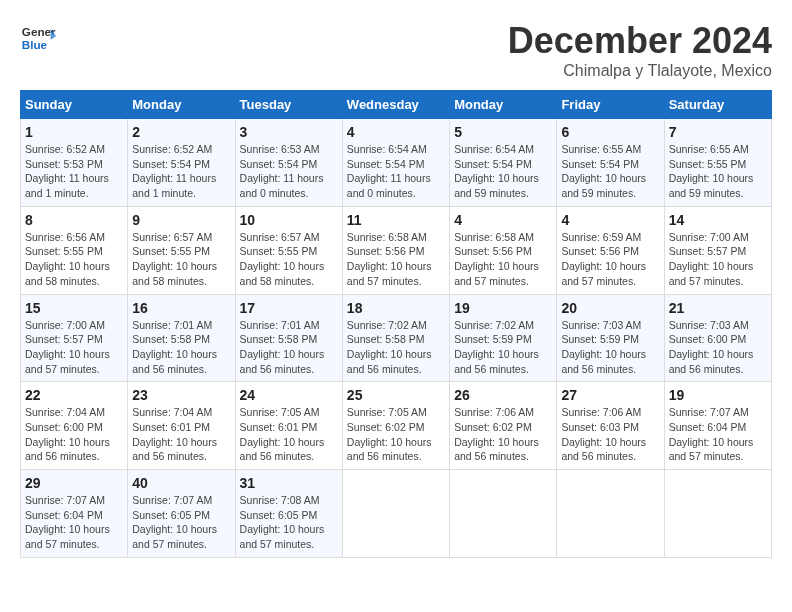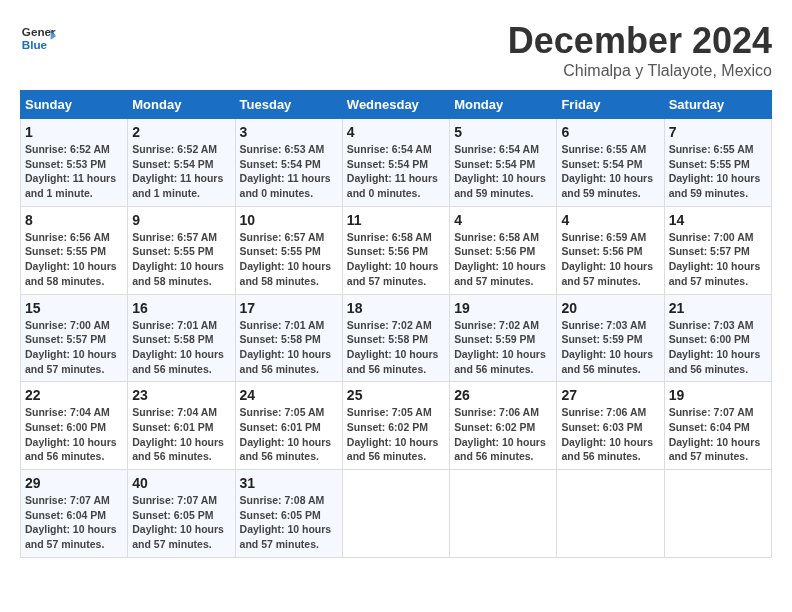--- a/index.html
+++ b/index.html
@@ -72,21 +72,20 @@
       font-size: 14px;
       font-weight: bold;
       color: #222;
       display: block;
       margin-bottom: 2px;
     }
     .day-info {
       color: #444;
       font-size: 10.5px;
       line-height: 1.4;
-      font-weight: bold;
     }
     .empty-cell {
       background: #fff;
     }
   </style>
 </head>
 <body>
 
 <div class="header-area">
   <div class="logo">

